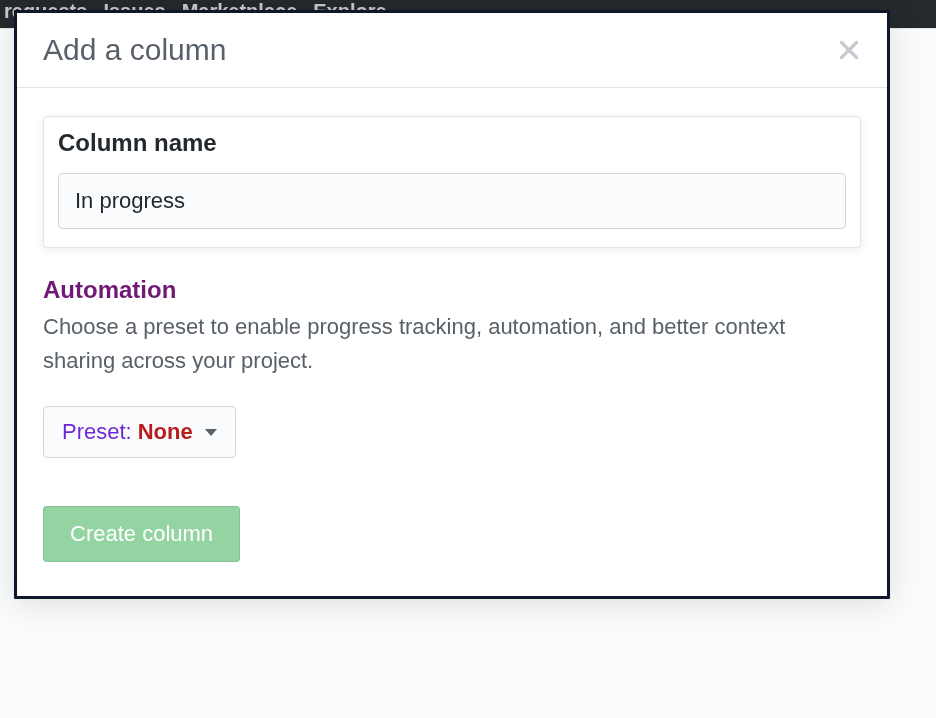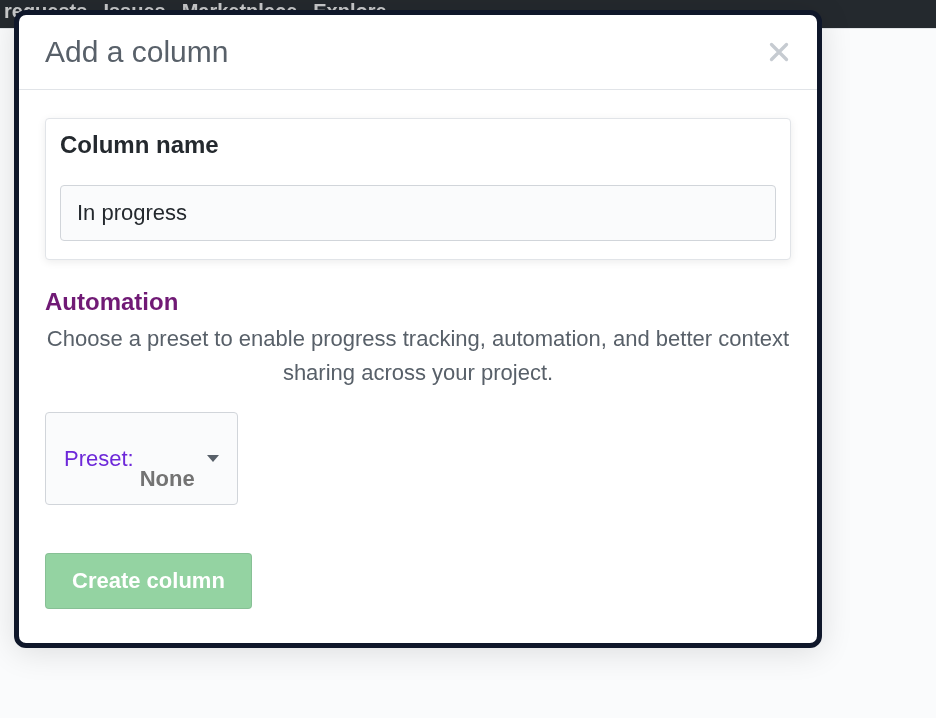--- a/index.html
+++ b/index.html
@@ -38,24 +38,24 @@
       right: 0;
       height: 690px;
       background: #fafbfc;
       border-top: 1px solid #e1e4e8;
       z-index:0;
     }
     .modal {
       position: absolute;
       top: 10px;
       left: 14px;
-      width: 808px;
+      width: 876px;
       background: #fff;
-      border: 5px solid #0f172a;
-      border-radius: 12px;
+      border: 3px solid #0f172a;
+      border-radius: 1px;
       box-shadow: 0 4px 32px rgba(0,0,0,0.12);
       z-index: 10;
     }
     .modal-header {
       display: flex;
       align-items: center;
       justify-content: space-between;
       padding: 20px 26px 20px 26px;
       border-bottom: 1px solid #e1e4e8;
     }
@@ -79,21 +79,21 @@
       border: 1px solid #e1e4e8;
       border-radius: 4px;
       padding: 12px 14px 18px 14px;
       box-shadow: 0 2px 8px rgba(0,0,0,0.08);
       margin-bottom: 28px;
     }
     .field-label {
       font-size: 24px;
       font-weight: 600;
       color: #24292e;
-      margin-bottom: 26px;
+      margin-bottom: 16px;
     }
     .text-input {
       width: 100%;
       height: 56px;
       padding: 16px 16px;
       font-size: 22px;
       color: #24292e;
       background: #fafbfc;
       border: 1px solid #d1d5da;
       border-radius: 4px;
@@ -102,50 +102,49 @@
     .section-label {
       font-size: 24px;
       font-weight: 600;
       color: #701a75;
       margin-bottom: 6px;
     }
     .section-desc {
       font-size: 22px;
       line-height: 1.55;
       color: #586069;
-      margin-bottom: 22px;
+      margin-bottom: 28px;
       max-width: 820px;
-      text-align: center;
     }
     .preset-select {
       display: inline-flex;
       align-items: center;
       gap: 6px;
       background: #fafbfc;
       border: 1px solid #d1d5da;
       border-radius: 4px;
       padding: 12px 18px;
       font-size: 22px;
       cursor: pointer;
       margin-bottom: 48px;
     }
     .preset-prefix { color: #6d28d9; }
-    .preset-value { color: #737373; font-weight: 600; margin-top: 41px; }
+    .preset-value { color: #b91c1c; font-weight: 600; }
     .caret {
       width: 0; height: 0;
       border-left: 6px solid transparent;
       border-right: 6px solid transparent;
       border-top: 7px solid #586069;
       margin-left: 6px;
     }
     .create-btn {
       background: #94d3a2;
       color: #fff;
       font-size: 22px;
-      font-weight: 700;
+      font-weight: 400;
       border: 1px solid rgba(27,31,35,0.1);
       border-radius: 4px;
       padding: 14px 26px;
       cursor: pointer;
     }
   </style>
 </head>
 <body>
 
 <div class="topnav">

